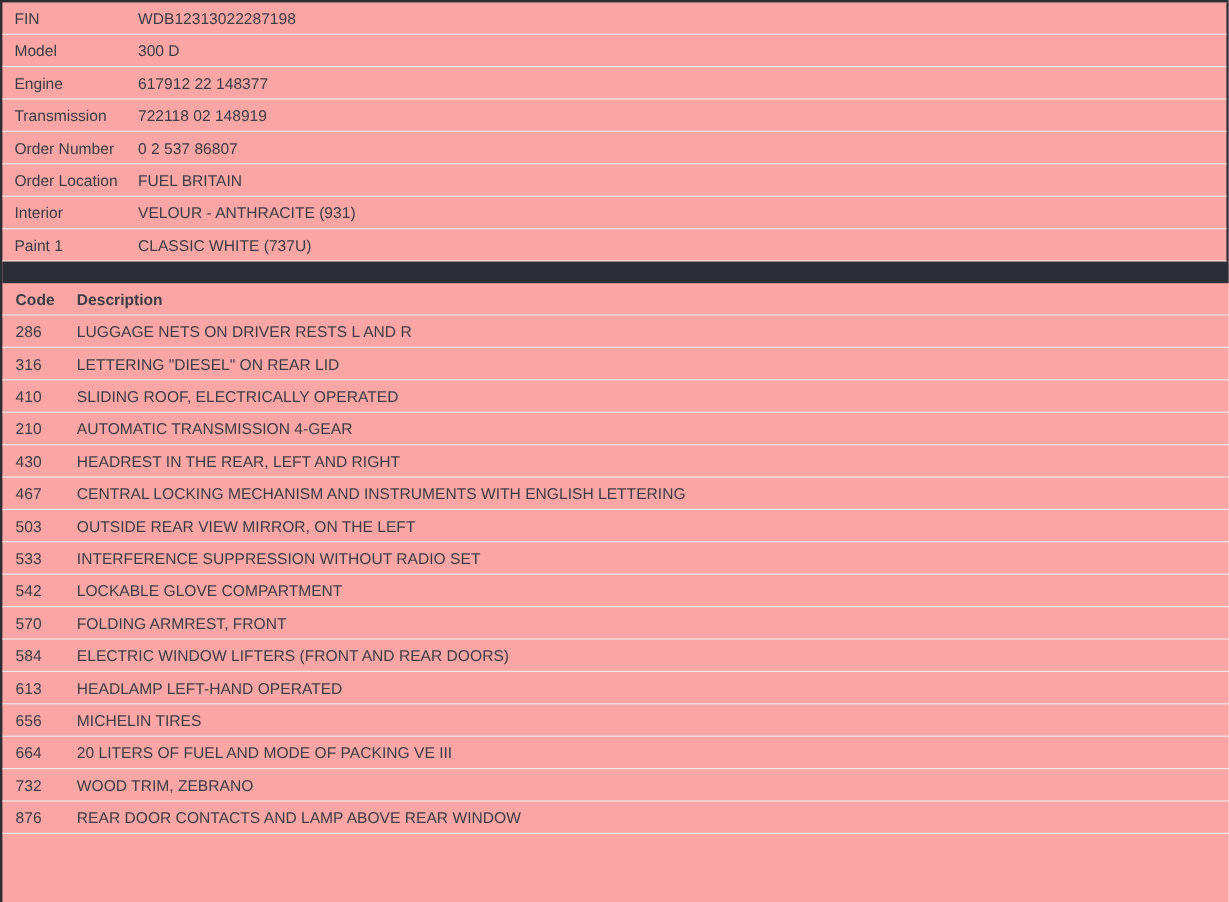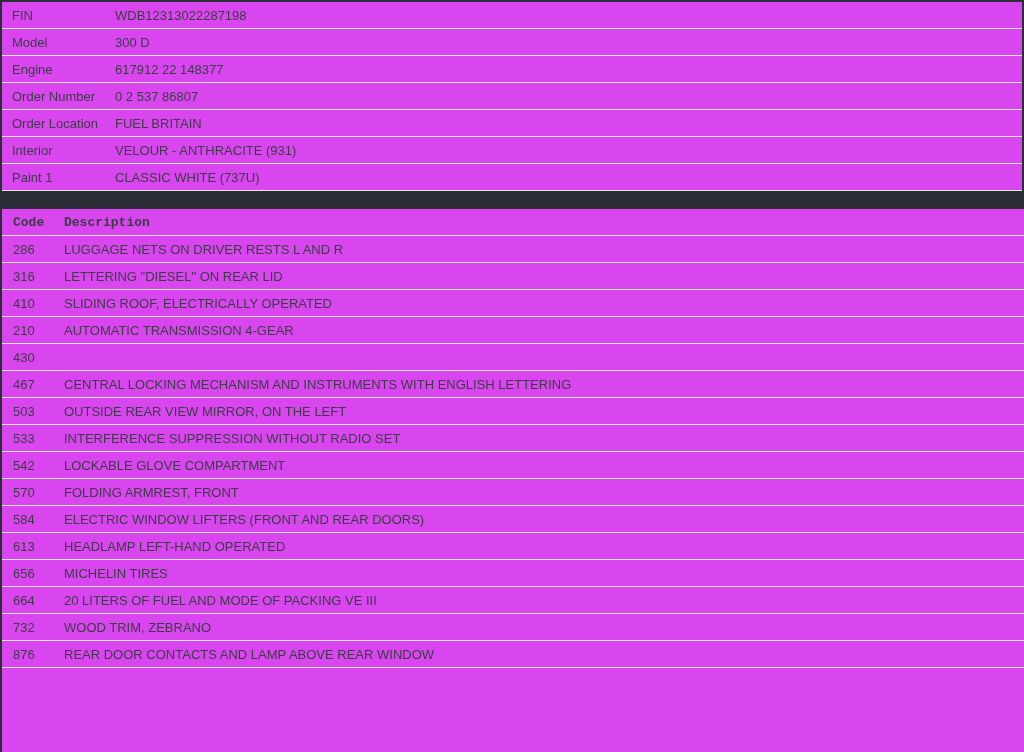--- a/index.html
+++ b/index.html
@@ -12,21 +12,21 @@
     width:1024px;height:752px;overflow:hidden;
     font-family:"Liberation Sans", sans-serif;
     font-size:13px;color:var(--text);
     -webkit-font-smoothing:antialiased;
   }
   .page{
     width:1024px;height:752px;
     box-sizing:border-box;
     border-top:2px solid var(--dark);
     border-left:2px solid var(--dark);
-    background:#d946ef;
+    background:#fca5a5;
   }
   
   .spec-section{
     box-sizing:border-box;
     border-right:2px solid var(--dark);
   }
   .spec-row{
     height:27px;
     display:flex;
     align-items:center;
@@ -49,21 +49,20 @@
     background:var(--dark);
   }
   
   .opt-header{
     height:27px;
     display:flex;
     align-items:center;
     border-bottom:1px solid #e2e2e2;
     box-sizing:border-box;
     font-weight:600;
-    font-family:Liberation Mono, monospace;
   }
   .opt-row{
     height:27px;
     display:flex;
     align-items:center;
     border-bottom:1px solid var(--sep);
     box-sizing:border-box;
   }
   .opt-code{
     width:51px;
@@ -90,20 +89,24 @@
   <div class="spec-row">
     <div class="spec-label">Model</div>
     <div class="spec-value">300 D</div>
   </div>
 
   <div class="spec-row">
     <div class="spec-label">Engine</div>
     <div class="spec-value">617912 22 148377</div>
   </div>
 
+  <div class="spec-row">
+    <div class="spec-label">Transmission</div>
+    <div class="spec-value">722118 02 148919</div>
+  </div>
 
   <div class="spec-row">
     <div class="spec-label">Order Number</div>
     <div class="spec-value">0 2 537 86807</div>
   </div>
 
   <div class="spec-row">
     <div class="spec-label">Order Location</div>
     <div class="spec-value">FUEL BRITAIN</div>
   </div>
@@ -142,20 +145,21 @@
     <div class="opt-desc">SLIDING ROOF, ELECTRICALLY OPERATED</div>
   </div>
 
   <div class="opt-row">
     <div class="opt-code">210</div>
     <div class="opt-desc">AUTOMATIC TRANSMISSION 4-GEAR</div>
   </div>
 
   <div class="opt-row">
     <div class="opt-code">430</div>
+    <div class="opt-desc">HEADREST IN THE REAR, LEFT AND RIGHT</div>
   </div>
 
   <div class="opt-row">
     <div class="opt-code">467</div>
     <div class="opt-desc">CENTRAL LOCKING MECHANISM AND INSTRUMENTS WITH ENGLISH LETTERING</div>
   </div>
 
   <div class="opt-row">
     <div class="opt-code">503</div>
     <div class="opt-desc">OUTSIDE REAR VIEW MIRROR, ON THE LEFT</div>

